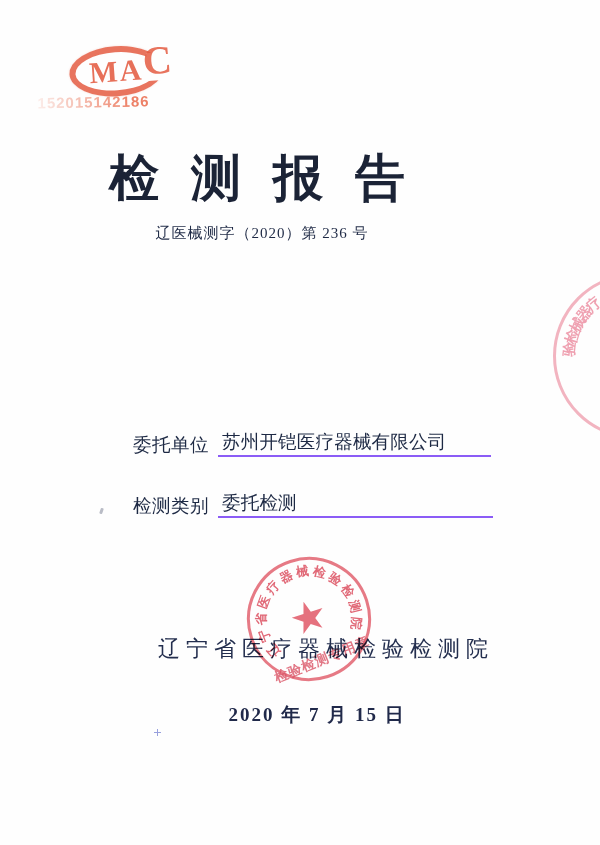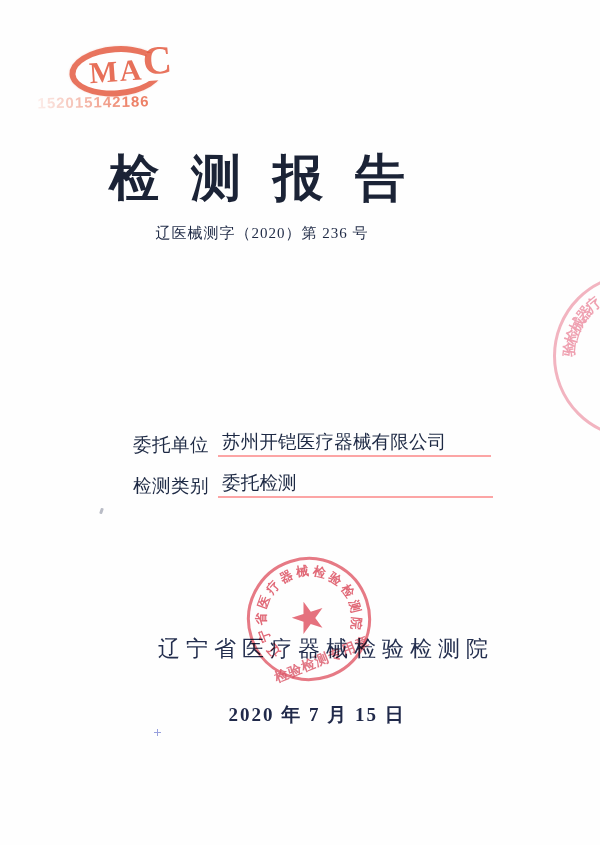--- a/index.html
+++ b/index.html
@@ -52,24 +52,24 @@
     left:0;top:224px;width:524px;text-align:center;
     font-size:15px;letter-spacing:1px;color:#1e2945;white-space:nowrap;
   }
 
   
   .fields{left:133px;top:429px;width:380px;}
   .field-row{margin-bottom:17px;white-space:nowrap;font-size:18.5px;color:#1d2944;height:24px;}
   .field-label{letter-spacing:0.5px;}
   .field-value{
     display:inline-block;margin-left:9px;padding:0 4px 1px 4px;
-    border-bottom:2px solid #fca5a5;letter-spacing:0.2px;
+    border-bottom:2px solid #8b5cf6;letter-spacing:0.2px;
     vertical-align:bottom;min-height:22px;box-sizing:border-box;
   }
-  .w1{min-width:273px;} .w2{min-width:283px;} .w3{min-width:275px;}
+  .w1{min-width:273px;} .w2{min-width:283px;} .w3{min-width:275px;margin-top:20px;}
 
   
   .issuer-name{
     left:0;top:634px;width:646px;text-align:center;
     font-size:22px;letter-spacing:6px;padding-left:6px;box-sizing:border-box;
     color:#232e4e;white-space:nowrap;
   }
   .issue-date{
     left:0;top:702px;width:634px;text-align:center;
     font-size:19px;font-weight:700;letter-spacing:2px;color:#20294a;white-space:nowrap;

